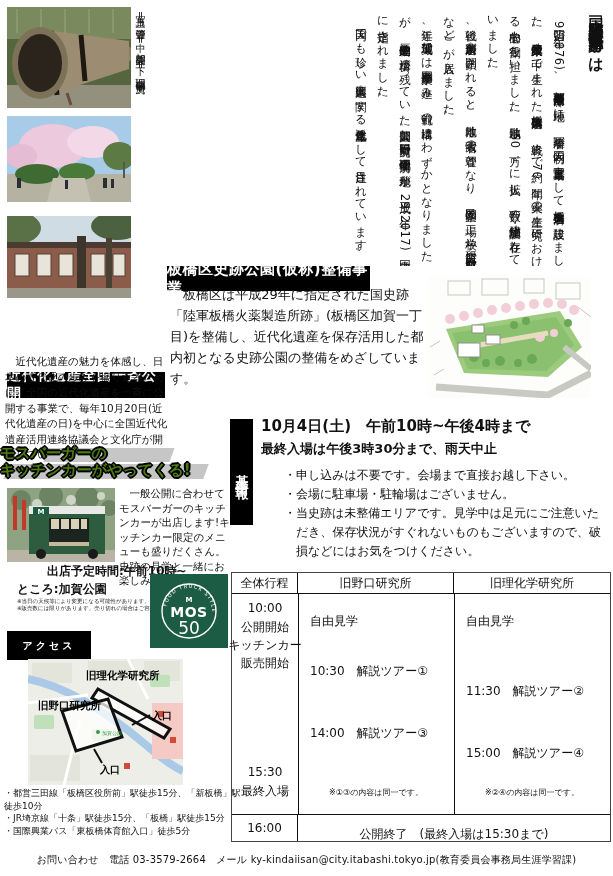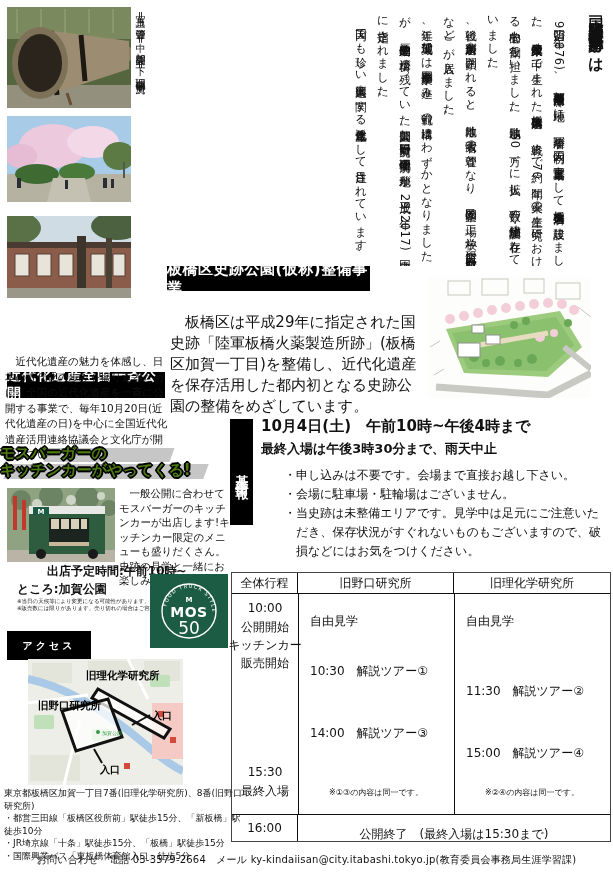--- a/index.html
+++ b/index.html
@@ -14,21 +14,21 @@
   .v-caption{left:133px;top:8px;height:250px;font-size:10px;letter-spacing:1px;}
   
   .blackhead{background:#000;color:#fff;font-weight:bold;display:flex;align-items:center;justify-content:center;}
   .park-head{left:167px;top:266px;width:203px;height:25px;font-size:15px;letter-spacing:0.5px;}
   .kind-head{left:7px;top:324px;width:158px;height:26px;font-size:14px;letter-spacing:1px;margin-top:48px;}
   .acc-head{left:7px;top:631px;width:84px;height:29px;font-size:10px;letter-spacing:3px;}
   .binfo-label{left:230px;top:419px;width:23px;height:106px;background:#000;color:#fff;
                writing-mode:vertical-rl;font-size:13px;font-weight:bold;letter-spacing:4px;
                display:flex;align-items:center;justify-content:center;}
   
-  .park-body{left:170px;top:312px;width:256px;font-size:15px;line-height:21px;}
+  .park-body{left:170px;top:284px;width:256px;font-size:13px;line-height:21px;}
   .kind-body{left:5px;top:354px;width:164px;font-size:10.5px;line-height:15.5px;}
   .mos-body{left:119px;top:486px;width:116px;font-size:10.5px;line-height:14.5px;}
   p{margin:0;}
   
   .mos-bar{position:absolute;background:#c6c6c6;transform:skewX(-20deg);}
   .mos-line{position:absolute;width:212px;text-align:left;font-size:15px;font-weight:bold;color:#4d7c0f;
     text-shadow:-1px -1px 0 #000,1px -1px 0 #000,-1px 1px 0 #000,1px 1px 0 #000,
                 -2px 0 0 #000,2px 0 0 #000,0 -2px 0 #000,0 2px 0 #000;}
   .mos-time{left:6px;top:563px;font-size:12px;font-weight:bold;margin-left:41px;}
   .mos-place{left:17px;top:581px;font-size:12px;font-weight:bold;}
@@ -268,21 +268,20 @@
       <line x1="74" y1="104" x2="66" y2="90" stroke="#111" stroke-width="2"></line>
       <circle cx="70" cy="73" r="2" fill="#3a9a4a"></circle>
       <text x="74" y="76" font-size="5" fill="#3a9a4a">加賀公園</text>
       <text x="58" y="20" font-size="10.5" font-weight="bold" fill="#000">旧理化学研究所</text>
       <text x="10" y="50" font-size="10.5" font-weight="bold" fill="#000">旧野口研究所</text>
       <text x="124" y="60" font-size="10" font-weight="bold" fill="#000">入口</text>
       <text x="72" y="114" font-size="10" font-weight="bold" fill="#000">入口</text>
     </svg>
   </div>
   <div class="abs address">
-    <p>東京都板橋区加賀一丁目7番(旧理化学研究所)、8番(旧野口研究所)</p>
     <p>・都営三田線「板橋区役所前」駅徒歩15分、「新板橋」駅徒歩10分</p>
     <p>・JR埼京線「十条」駅徒歩15分、「板橋」駅徒歩15分</p>
     <p>・国際興業バス「東板橋体育館入口」徒歩5分</p>
   </div>
 
   <div class="abs binfo-label">基本情報</div>
   <div class="abs date1">10月4日(土)　午前10時~午後4時まで</div>
   <div class="abs date2">最終入場は午後3時30分まで、雨天中止</div>
   <div class="abs bullets">
     <p>・申し込みは不要です。会場まで直接お越し下さい。</p>

